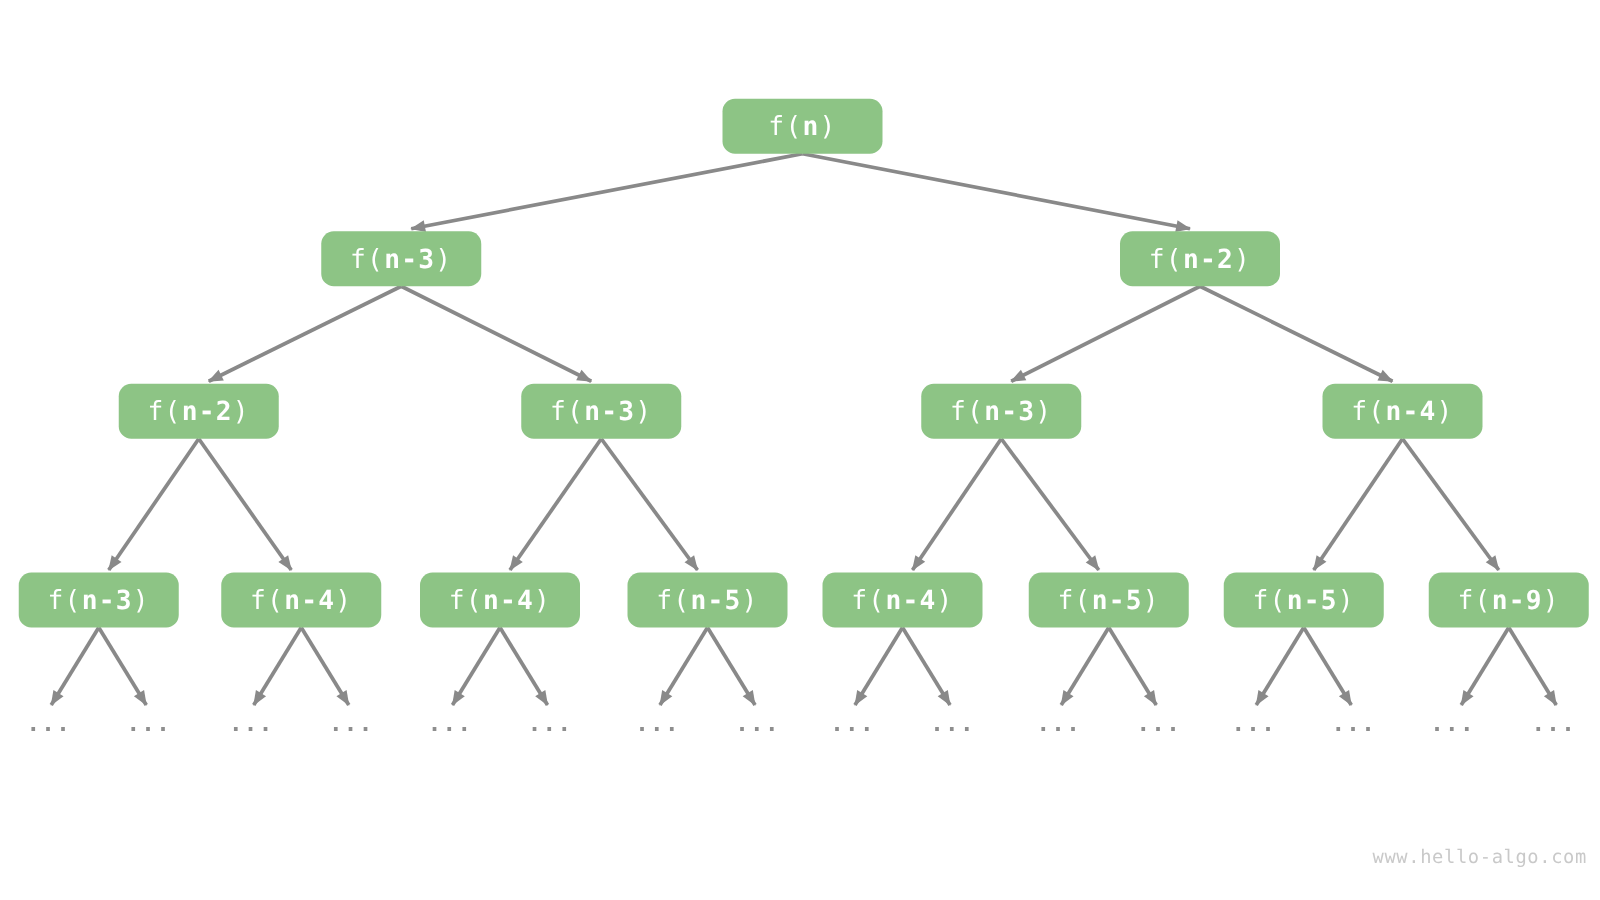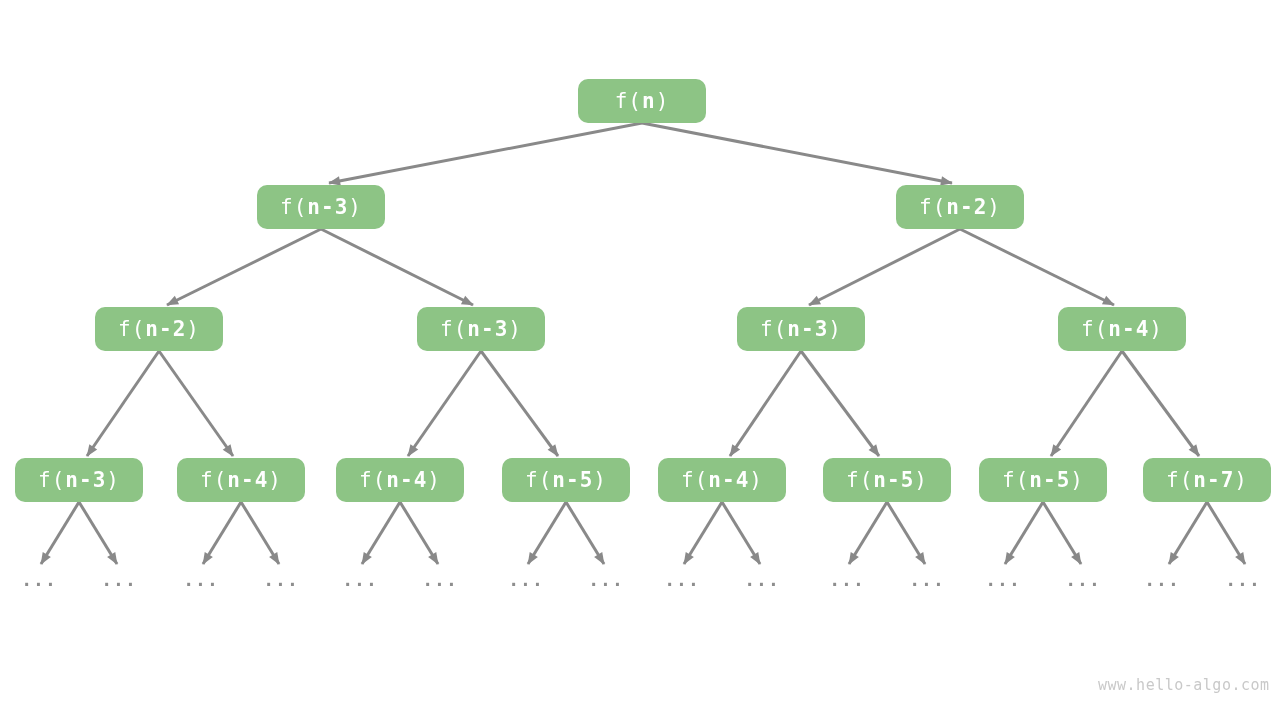--- a/index.html
+++ b/index.html
@@ -146,21 +146,21 @@
       <span class="lbl-arg">n-5</span>
       <span class="lbl-post">)</span>
     </div>
   <div class="node" style="left:979px;top:458px">
       <span class="lbl-pre">f(</span>
       <span class="lbl-arg">n-5</span>
       <span class="lbl-post">)</span>
     </div>
   <div class="node" style="left:1143px;top:458px">
       <span class="lbl-pre">f(</span>
-      <span class="lbl-arg">n-7</span>
+      <span class="lbl-arg">n-9</span>
       <span class="lbl-post">)</span>
     </div>
 
   <div class="leaf" style="left:39px">...</div>
   <div class="leaf" style="left:119px">...</div>
   <div class="leaf" style="left:201px">...</div>
   <div class="leaf" style="left:281px">...</div>
   <div class="leaf" style="left:360px">...</div>
   <div class="leaf" style="left:440px">...</div>
   <div class="leaf" style="left:526px">...</div>

